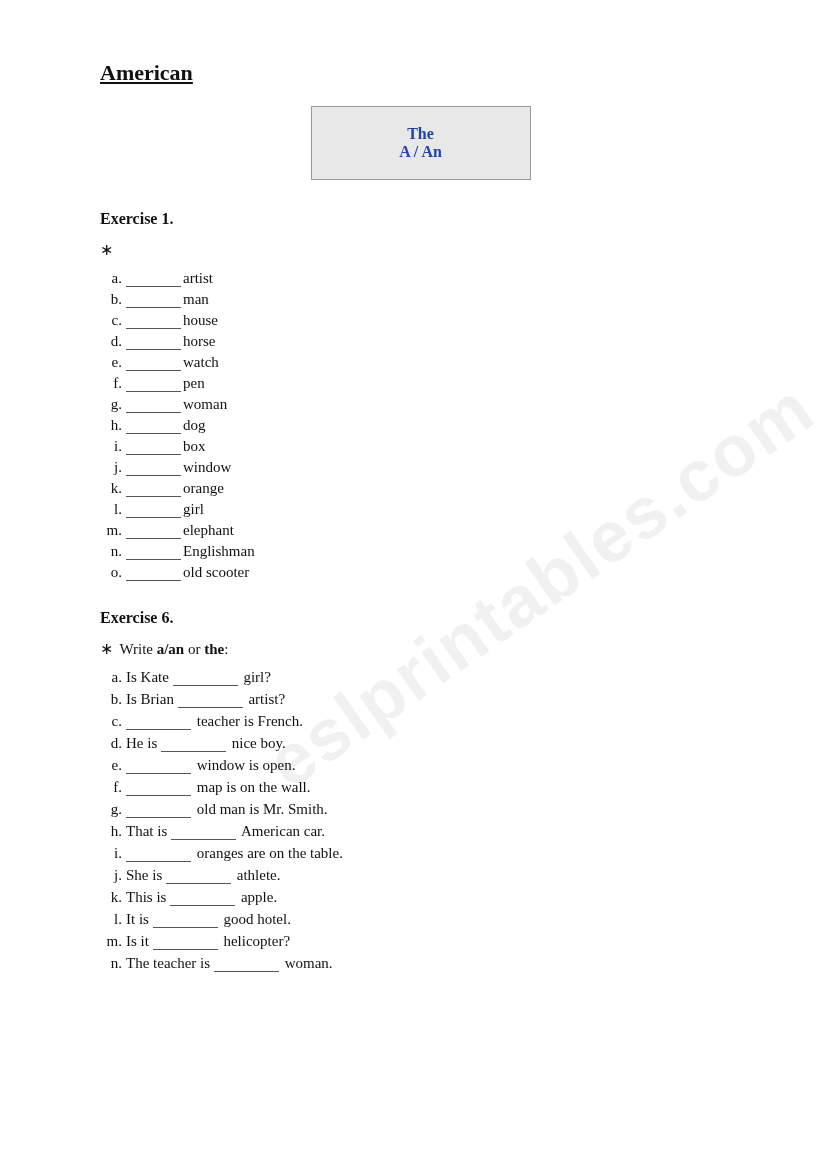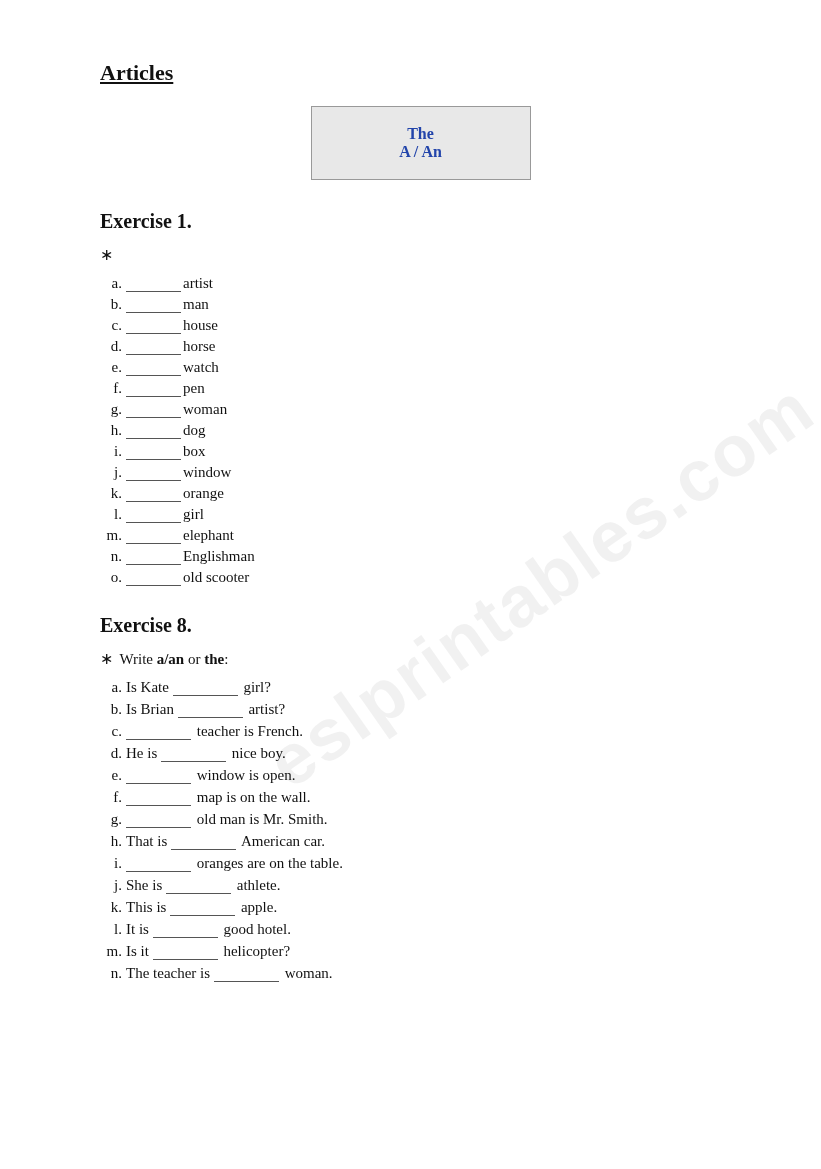--- a/index.html
+++ b/index.html
@@ -51,21 +51,21 @@
       font-weight: bold;
       display: block;
     }
     .article-box .a-an {
       color: #2244aa;
       font-size: 16px;
       font-weight: bold;
       display: block;
     }
     .exercise-title {
-      font-size: 20px;
+      font-size: 16px;
       font-weight: bold;
       margin-bottom: 12px;
     }
     .instruction {
       margin-bottom: 10px;
       display: flex;
       align-items: baseline;
       gap: 6px;
     }
     .instruction .bullet {
@@ -103,21 +103,21 @@
     }
     .ex2-text { flex: 1; }
     section { margin-bottom: 28px; }
   </style>
 </head>
 <body>
 
 <div class="watermark">eslprintables.com</div>
 
 <div class="content">
-  <h1>Articles</h1>
+  <h1>American</h1>
 
   <div class="article-box">
     <span class="the">The</span>
     <span class="a-an">A / An</span>
   </div>
 
   <section>
     <div class="exercise-title">Exercise 1.</div>
     <div class="instruction">
       <span class="bullet">∗</span>
@@ -182,21 +182,21 @@
     <span><span class="blank">&nbsp;</span>Englishman</span>
   </div>
         <div class="list-item">
     <span class="list-label">o.</span>
     <span><span class="blank">&nbsp;</span>old scooter</span>
   </div>
       </div>
   </section>
 
   <section>
-    <div class="exercise-title">Exercise 8.</div>
+    <div class="exercise-title">Exercise 6.</div>
     <div class="instruction">
       <span class="bullet">∗</span>
       <span>Write <b>a/an</b> or <b>the</b>:</span>
     </div>
 
     <div id="ex2-list">
 
     <div class="ex2-item">
     <span class="ex2-label list-label">a.</span>
     <span class="ex2-text">Is Kate <span class="blank blank-medium">&nbsp;</span> girl?</span>

